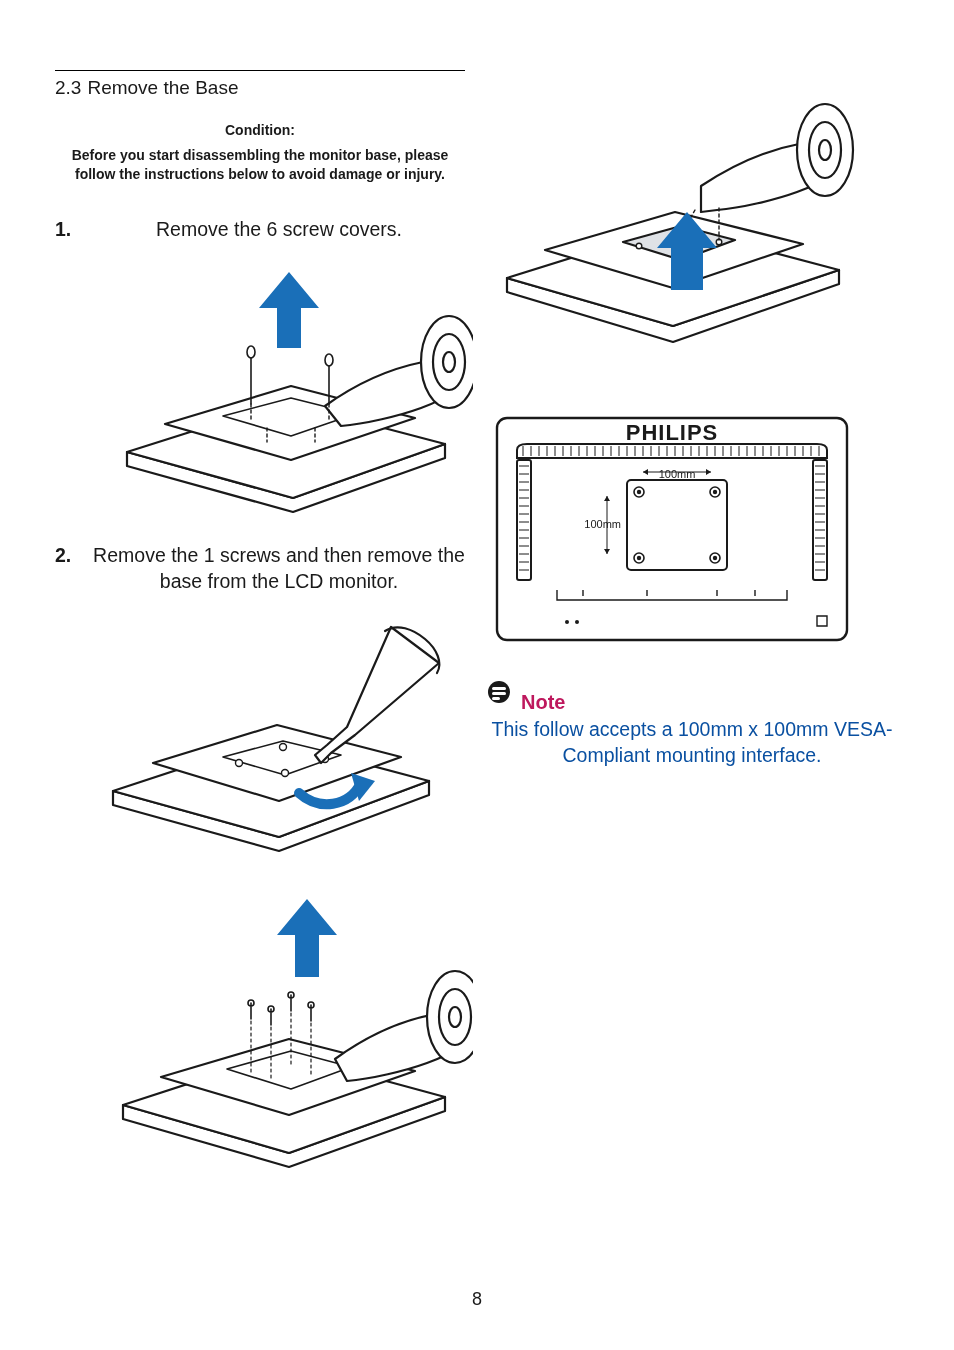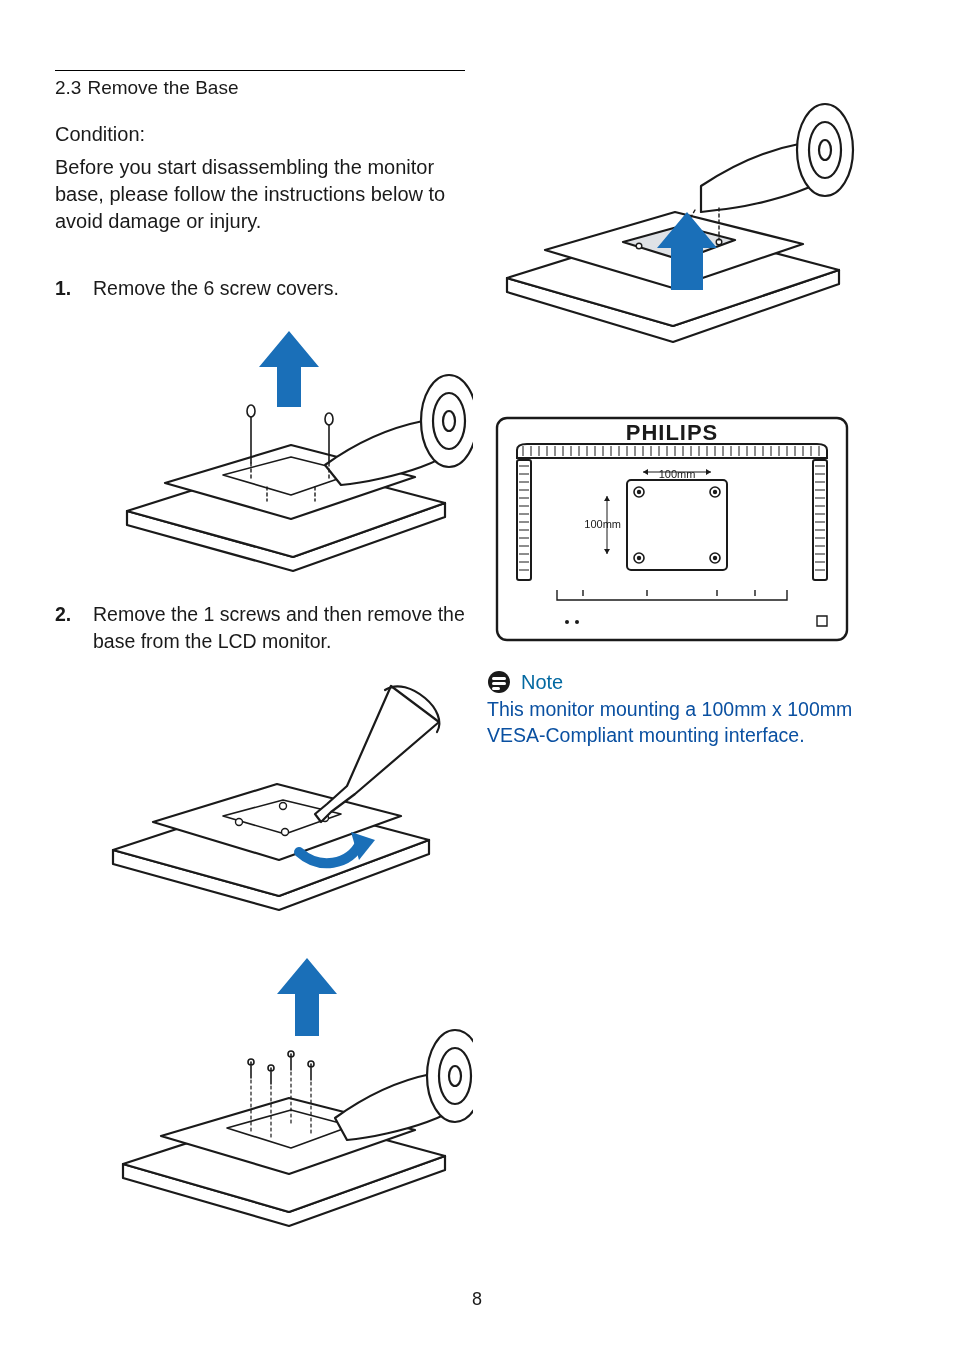--- a/index.html
+++ b/index.html
@@ -21,36 +21,37 @@
     box-sizing: border-box;
   }
   .cols {
     display: flex;
     gap: 22px;
     flex: 1;
   }
   .col {
     width: 410px;
     position: relative;
+    text-align: center;
   }
   .section-rule {
     border-top: 1px solid #000;
     margin: 0 0 6px 0;
   }
   .sect-title {
     display: flex;
     gap: 6px;
     font-size: 19px;
     font-weight: 400;
     margin: 0 0 22px 0;
   }
   .body-text {
-    font-size: 20px;
+    font-size: 14px;
     line-height: 1.35;
-    font-weight: 400;
+    font-weight: 700;
     margin: 0 0 6px 0;
   }
   ul.bullets {
     list-style: none;
     padding: 0;
     margin: 0 0 20px 0;
   }
   ul.bullets li {
     position: relative;
     padding-left: 38px;
@@ -96,22 +97,23 @@
     gap: 10px;
     margin-top: 18px;
   }
   .note-icon {
     width: 24px;
     height: 24px;
     flex-shrink: 0;
   }
   .note-label {
     font-size: 20px;
-    color: #0369a1;
-    font-weight: 400;
+    color: #be185d;
+    font-weight: 700;
+    margin-top: 21px;
   }
   .note-text {
     font-size: 19.5px;
     line-height: 1.35;
     color: #0a50a1;
     font-weight: 300;
     margin-top: 2px;
   }
   .page-num {
     text-align: center;
@@ -127,21 +129,21 @@
 
     <div class="col">
       <div class="section-rule"></div>
       <div class="sect-title">
         <span>2.3</span>
         <span>Remove the Base</span>
       </div>
 
       <p class="body-text">Condition:</p>
 
-      <p class="body-text" style="margin-bottom:40px;">Before you start disassembling the monitor base, please follow the instructions below to avoid damage or injury.</p>
+      <p class="body-text" style="margin-bottom:32px;">Before you start disassembling the monitor base, please follow the instructions below to avoid damage or injury.</p>
 
       <ol class="steps">
         <li>
           <span>Remove the 6 screw covers.</span>
 
           
           <svg class="fig" viewBox="0 0 380 270" width="380" height="270">
             <g stroke="#1a1a1a" stroke-width="2.2" fill="#fff" stroke-linejoin="round" stroke-linecap="round">
 
               <path d="M34 200 L200 246 L352 192 L352 206 L200 260 L34 214 Z" fill="#fff"></path>
@@ -331,19 +333,19 @@
 
       <div class="note-row">
         <svg class="note-icon" viewBox="0 0 24 24">
           <circle cx="12" cy="12" r="11" fill="#1a1a1a"></circle>
           <rect x="5" y="7" width="14" height="3" rx="1.5" fill="#fff"></rect>
           <rect x="5" y="12" width="14" height="3" rx="1.5" fill="#fff"></rect>
           <rect x="5" y="17" width="8" height="3" rx="1.5" fill="#fff"></rect>
         </svg>
         <span class="note-label">Note</span>
       </div>
-      <p class="note-text">This monitor mounting a 100mm x 100mm VESA-Compliant mounting interface.</p>
+      <p class="note-text">This follow accepts a 100mm x 100mm VESA-Compliant mounting interface.</p>
     </div>
 
   </div>
 
   <div class="page-num">8</div>
 </div>
 
 </body></html>

